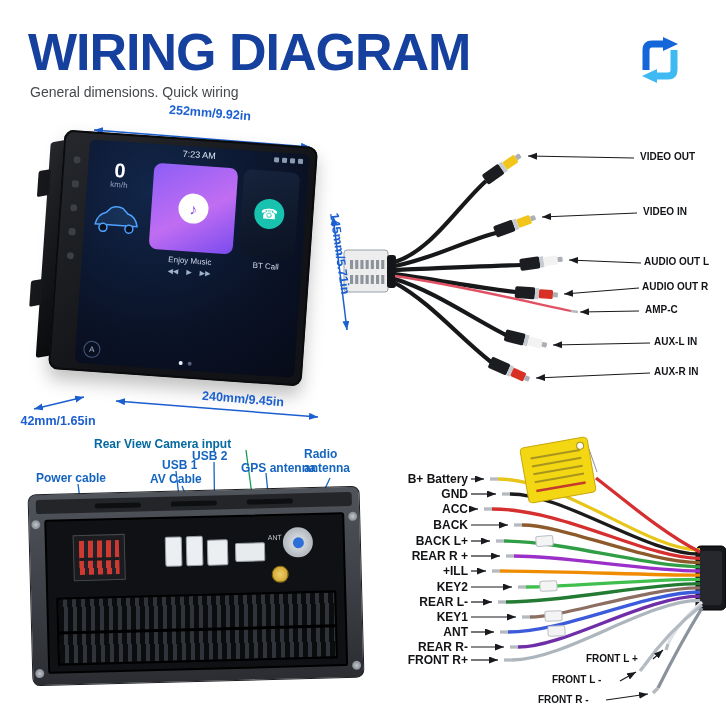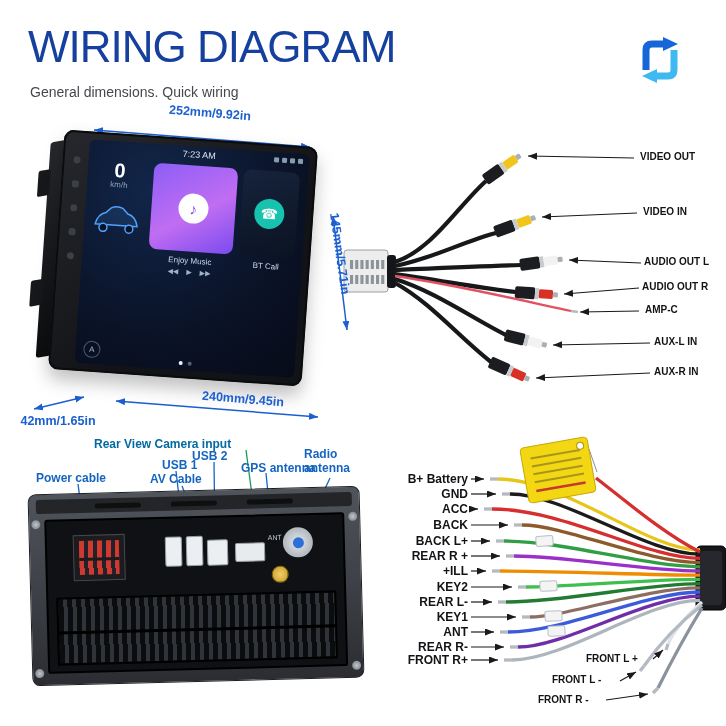--- a/index.html
+++ b/index.html
@@ -1,20 +1,20 @@
 <!DOCTYPE html>
 <html><head>
 <meta charset="utf-8">
 <style>
   html,body{margin:0;padding:0}
   body{width:726px;height:726px;position:relative;background:#ffffff;
        font-family:"Liberation Sans",sans-serif;overflow:hidden}
 
   
-  #title{position:absolute;left:28px;top:22px;font-size:44px;font-weight:normal;
+  #title{position:absolute;left:28px;top:22px;font-size:52px;font-weight:bold;
          color:#16409e;letter-spacing:-1px;z-index:3}
   #subtitle{position:absolute;left:30px;top:84px;font-size:14px;color:#45484d;z-index:3}
   #logo{position:absolute;left:632px;top:34px;z-index:3}
 
   
   .lbl{position:absolute;font-size:10px;font-weight:bold;color:#121316;white-space:nowrap;z-index:3}
   .lbl-blue{position:absolute;font-size:12px;font-weight:bold;color:#1565c0;white-space:nowrap;z-index:3}
   .lbl-green{position:absolute;font-size:12px;font-weight:bold;color:#0369a1;white-space:nowrap;z-index:3}
   .dim{position:absolute;font-size:12.5px;font-weight:bold;color:#1b5fd0;text-align:center;
        white-space:nowrap;z-index:3}

